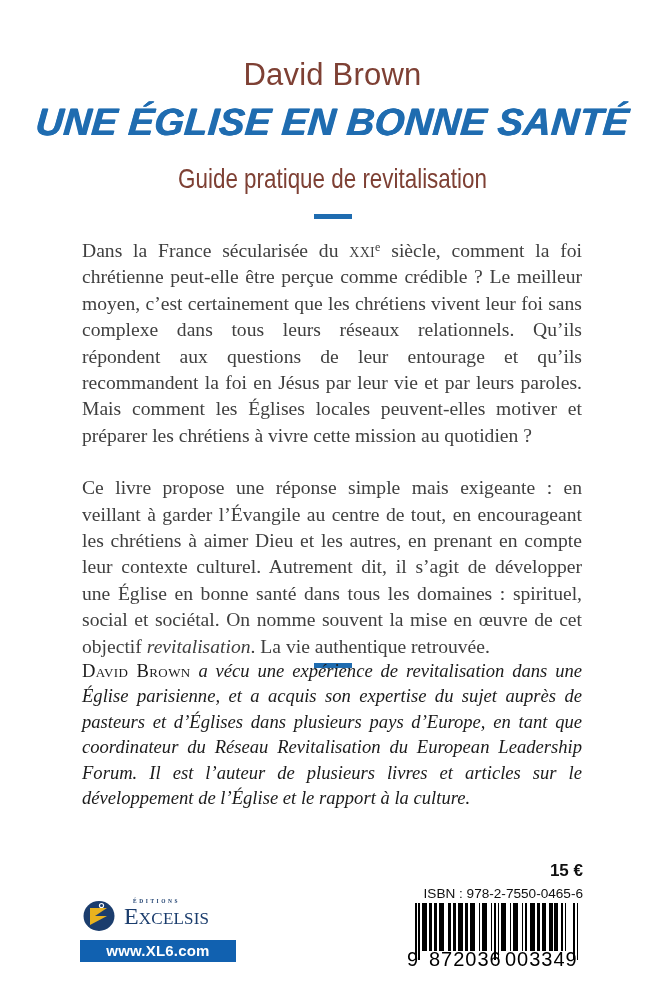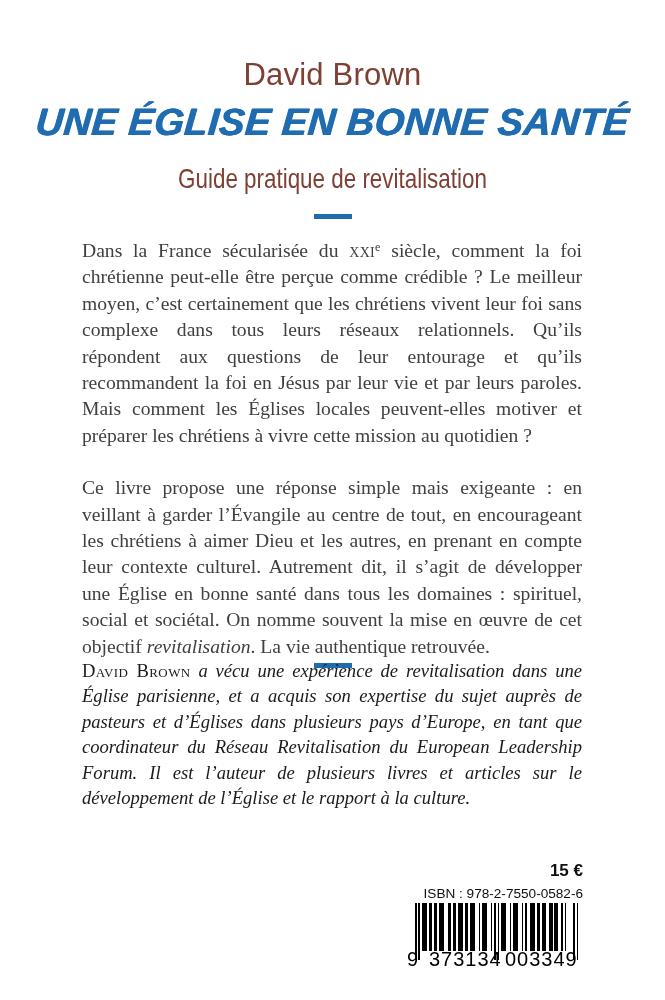--- a/index.html
+++ b/index.html
@@ -261,21 +261,21 @@
   </div>
 
   <div class="divider d2"></div>
 
   <div class="body-col" id="block-bio">
     <p class="bio"><span class="bio-name">David Brown</span><span> a vécu une expérience de revitalisation dans une Église parisienne, et a acquis son expertise du sujet auprès de pasteurs et d’Églises dans plusieurs pays d’Europe, en tant que coordinateur du Réseau Revitalisation du European Leadership Forum. Il est l’auteur de plusieurs livres et articles sur le développement de l’Église et le rapport à la culture.</span></p>
   </div>
 
   <div class="price">15 €</div>
 
-  <div class="isbn">ISBN : 978-2-7550-0582-6</div>
+  <div class="isbn">ISBN : 978-2-7550-0465-6</div>
 
   <div class="barcode-wrap">
     <div class="barcode-bars" id="bars">
         <i class=" tall" style="width:1.726px"></i>
         <i class="g tall" style="width:1.726px"></i>
         <i class=" tall" style="width:1.726px"></i>
         <i class="g" style="width:1.726px"></i>
         <i class="" style="width:1.726px"></i>
         <i class="" style="width:1.726px"></i>
         <i class="" style="width:1.726px"></i>
@@ -363,19 +363,36 @@
         <i class="g" style="width:1.726px"></i>
         <i class="g" style="width:1.726px"></i>
         <i class="g" style="width:1.726px"></i>
         <i class="g" style="width:1.726px"></i>
         <i class=" tall" style="width:1.726px"></i>
         <i class="g tall" style="width:1.726px"></i>
         <i class=" tall" style="width:1.726px"></i>
       </div>
     <div class="bc-digits">
       <span class="d-lead">9</span>
-      <span class="d-left">373134</span>
+      <span class="d-left">872036</span>
       <span class="d-right">003349</span>
     </div>
   </div>
 
+  <div class="logo-block">
+    <div class="logo-row">
+      <div class="logo-mark">
+        <svg viewBox="0 0 34 34" width="34" height="34" aria-hidden="true">
+          <ellipse cx="17" cy="18" rx="15.5" ry="15" fill="#1b3d6d"></ellipse>
+          <path d="M8 10 L25 10 L13 18 L25 18 L8 27 Z" fill="#e9b21e"></path>
+          <circle cx="19.5" cy="7.5" r="2.6" fill="#ffffff"></circle>
+          <circle cx="19.5" cy="7.5" r="1.5" fill="#1b3d6d"></circle>
+        </svg>
+      </div>
+      <div class="logo-wordmark">
+        <div class="logo-editions">ÉDITIONS</div>
+        <div class="logo-excelsis">Excelsis</div>
+      </div>
+    </div>
+    <div class="logo-url">www.XL6.com</div>
+  </div>
 
 </div>
 
 </body></html>

